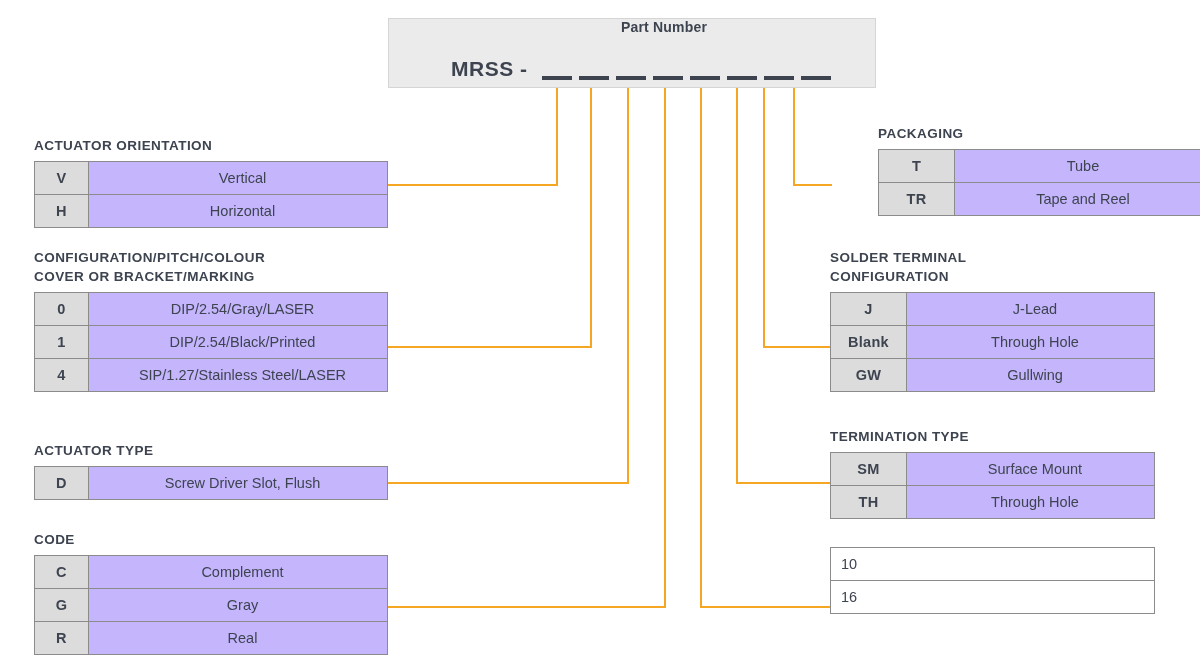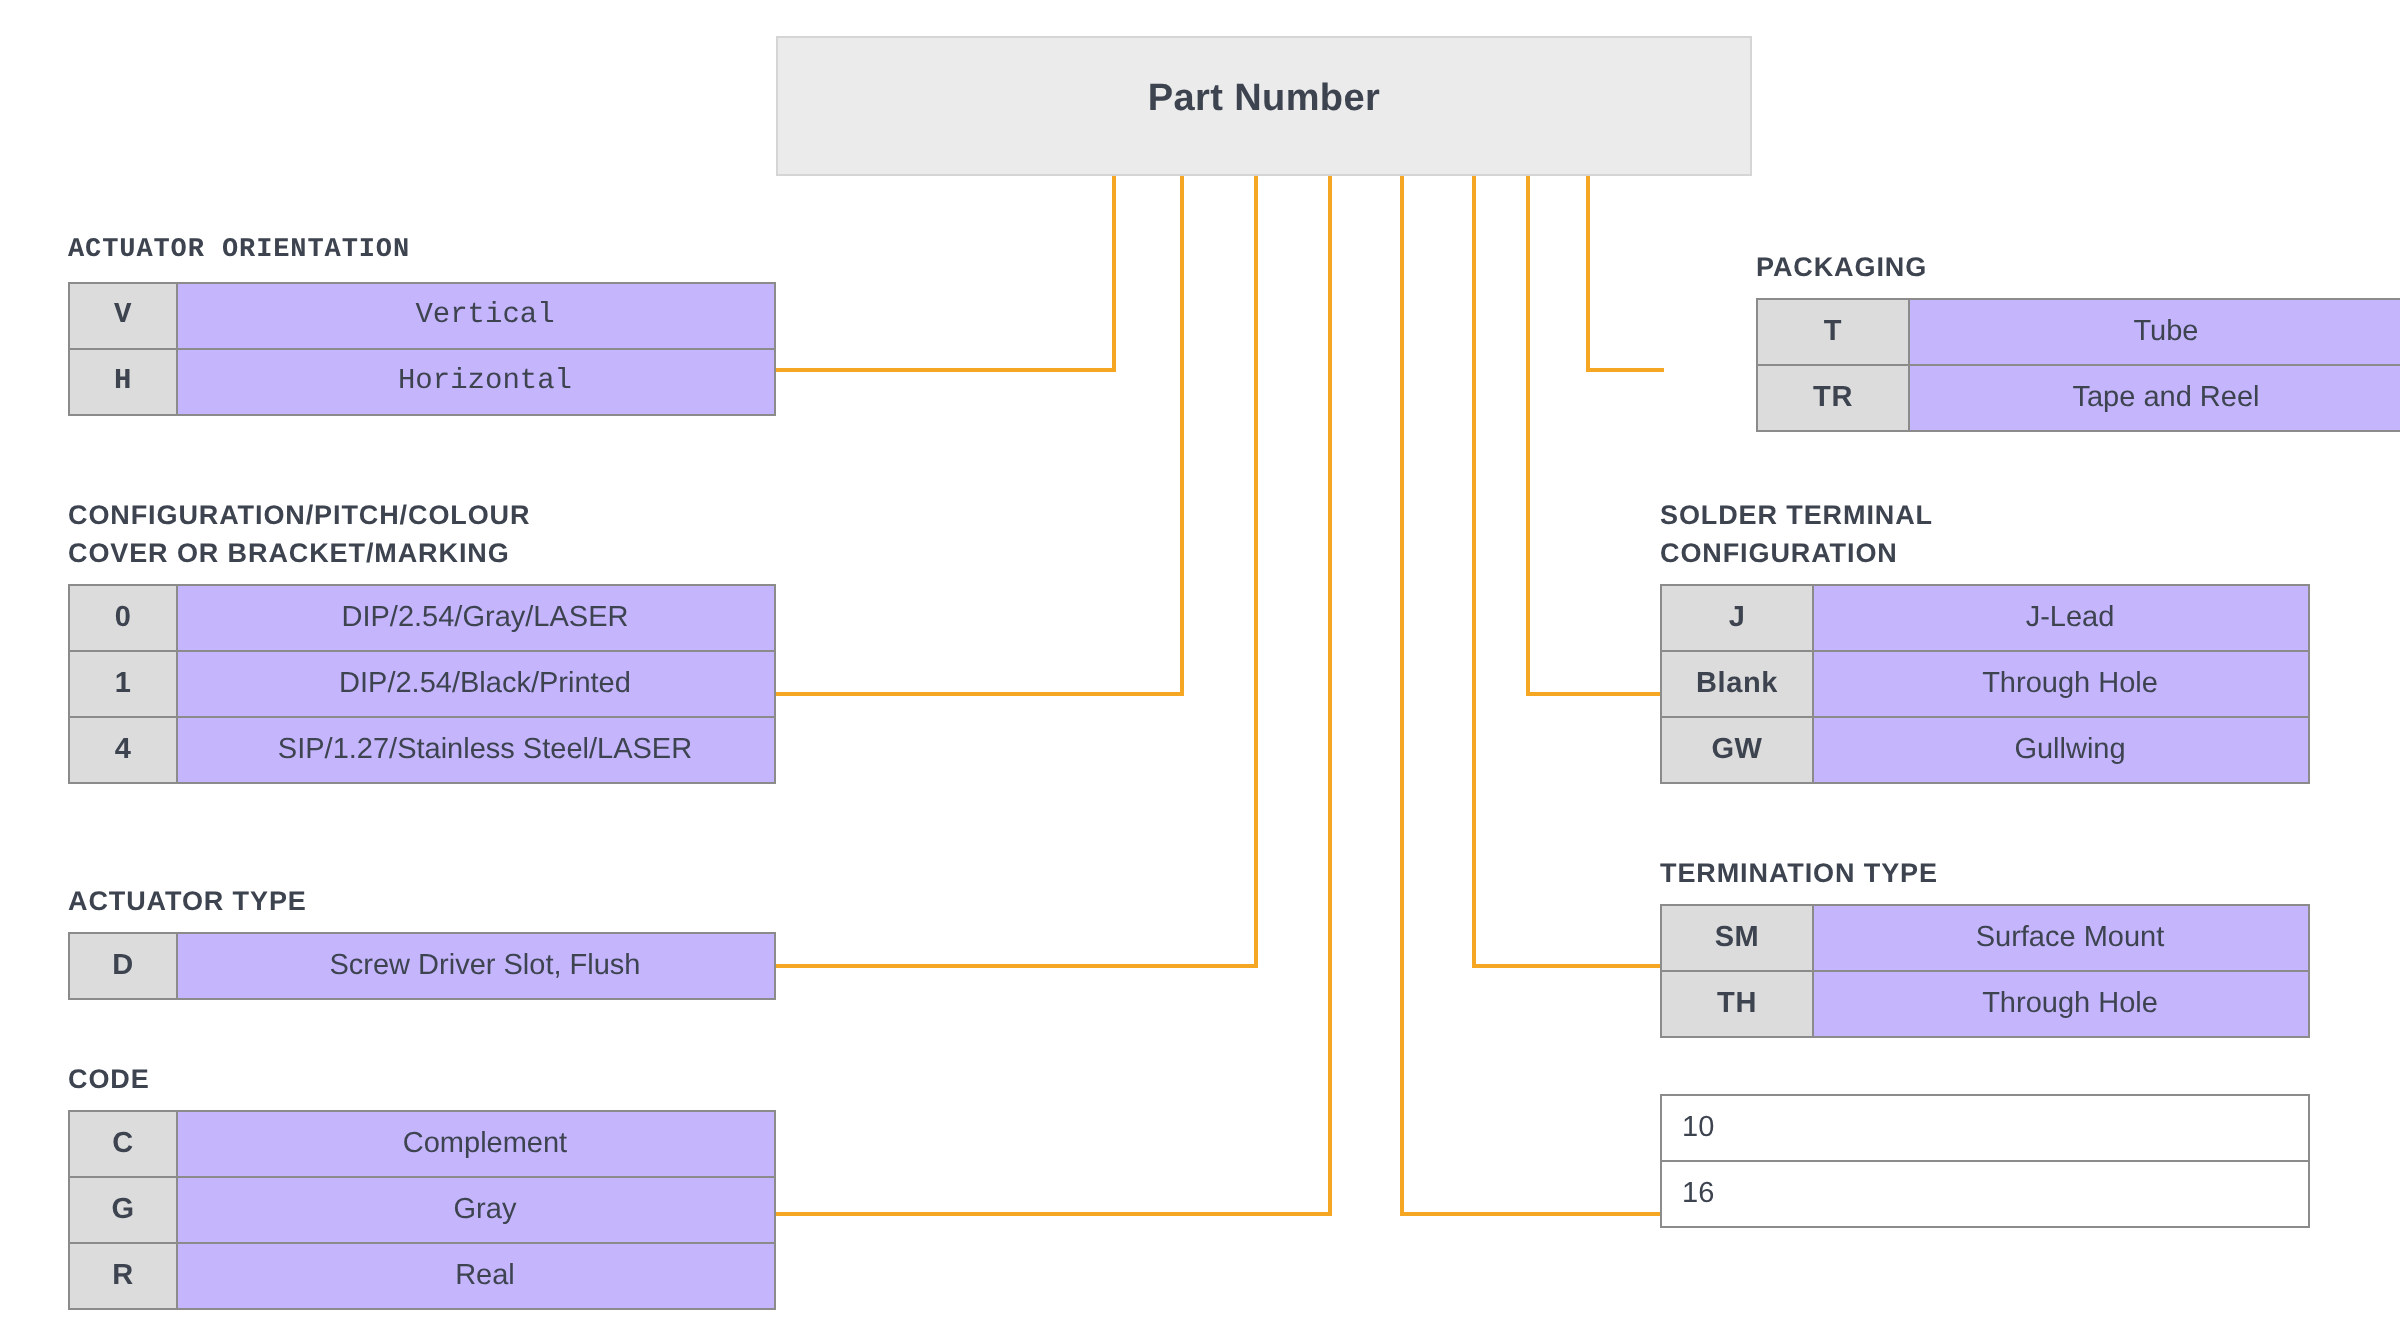--- a/index.html
+++ b/index.html
@@ -22,28 +22,29 @@
     left: 388px;
     top: 18px;
     width: 488px;
     height: 70px;
     background: #ebebeb;
     border: 1px solid #d5d5d5;
     box-sizing: border-box;
   }
   #part-number-title {
     position: absolute;
-    top: 20px;
+    top: 0;
     left: 0;
     width: 100%;
     text-align: center;
-    font-size: 19px;
+    font-size: 14px;
     font-weight: bold;
     letter-spacing: .2px;
     color: #3d4450;
+    padding-left: 32px;
   }
   #part-number-value-row {
     position: absolute;
     top: 38px;
     left: 0;
     width: 100%;
     height: 30px;
     display: flex;
     align-items: center;
   }
@@ -122,20 +123,31 @@
 
   
   .left-col { left: 34px; }
   .right-col { left: 830px; }
 </style>
 </head>
 <body>
 
 <div id="part-number-box">
   <div id="part-number-title">Part Number</div>
+  <div id="part-number-value-row">
+    <span id="part-prefix">MRSS -</span>
+    <span class="blank-slot" style="left:153px"></span>
+    <span class="blank-slot" style="left:190px"></span>
+    <span class="blank-slot" style="left:227px"></span>
+    <span class="blank-slot" style="left:264px"></span>
+    <span class="blank-slot" style="left:301px"></span>
+    <span class="blank-slot" style="left:338px"></span>
+    <span class="blank-slot" style="left:375px"></span>
+    <span class="blank-slot" style="left:412px"></span>
+  </div>
 </div>
 
 <div class="conn-v" style="left:556px; top:88px;  height:98px;"></div>
 <div class="conn-h" style="left:388px; top:184px; width:170px;"></div>
 
 <div class="conn-v" style="left:590px; top:88px;  height:260px;"></div>
 <div class="conn-h" style="left:388px; top:346px; width:204px;"></div>
 
 <div class="conn-v" style="left:627px; top:88px;  height:396px;"></div>
 <div class="conn-h" style="left:388px; top:482px; width:241px;"></div>
@@ -148,21 +160,21 @@
 
 <div class="conn-v" style="left:736px; top:88px;  height:396px;"></div>
 <div class="conn-h" style="left:736px; top:482px; width:96px;"></div>
 
 <div class="conn-v" style="left:763px; top:88px;  height:260px;"></div>
 <div class="conn-h" style="left:763px; top:346px; width:69px;"></div>
 
 <div class="conn-v" style="left:793px; top:88px;  height:98px;"></div>
 <div class="conn-h" style="left:793px; top:184px; width:39px;"></div>
 
-<div class="section left-col" style="top:116px;font-family:Liberation Mono, monospace;">
+<div class="section left-col" style="top:136px;">
   <div class="section-title">ACTUATOR ORIENTATION</div>
   <table class="opt-table" style="width:354px">
     <tbody>
       <tr>
         <td class="code-cell" style="width:54px">V</td>
         <td class="desc-cell">Vertical</td>
       </tr>
       <tr>
         <td class="code-cell">H</td>
         <td class="desc-cell">Horizontal</td>

